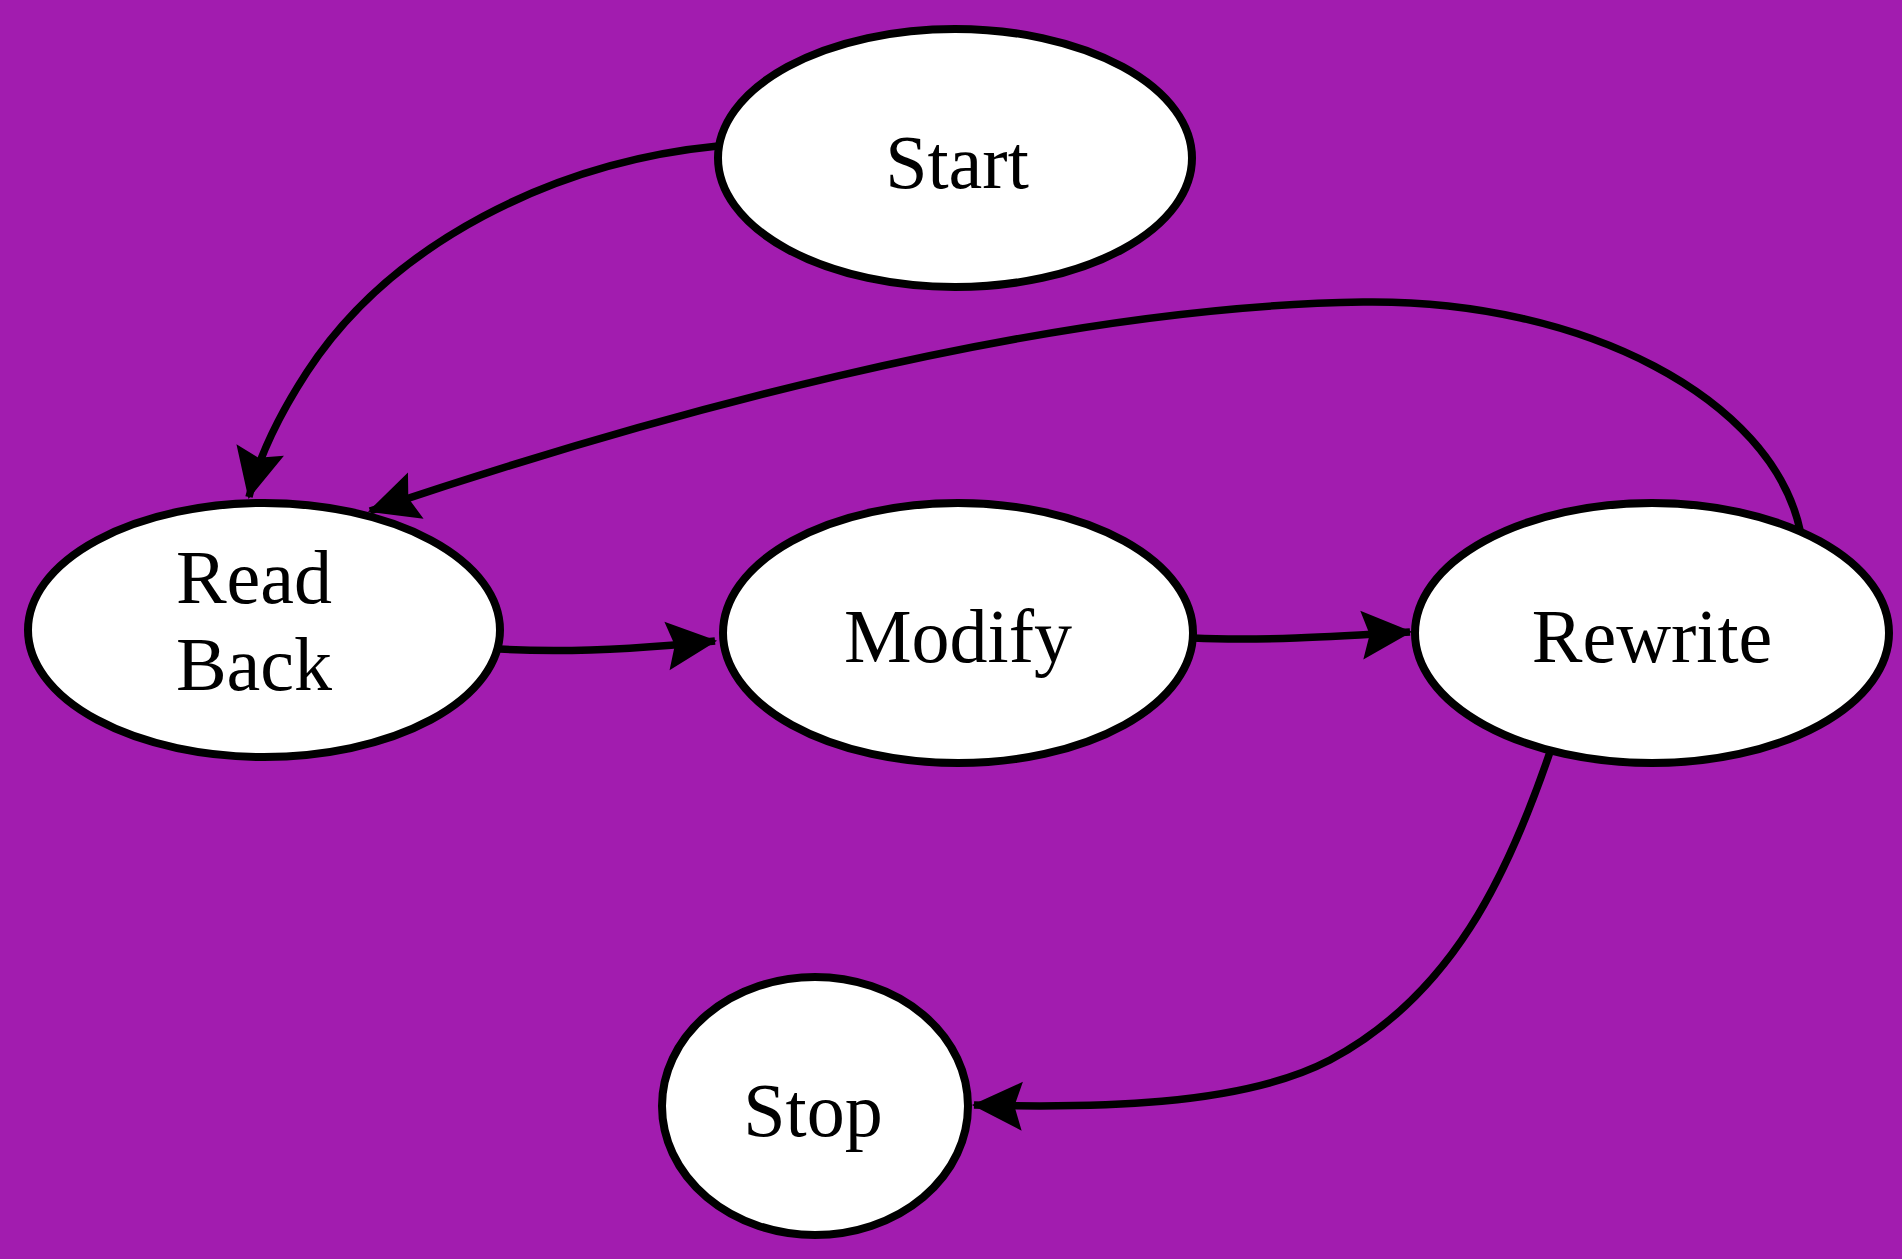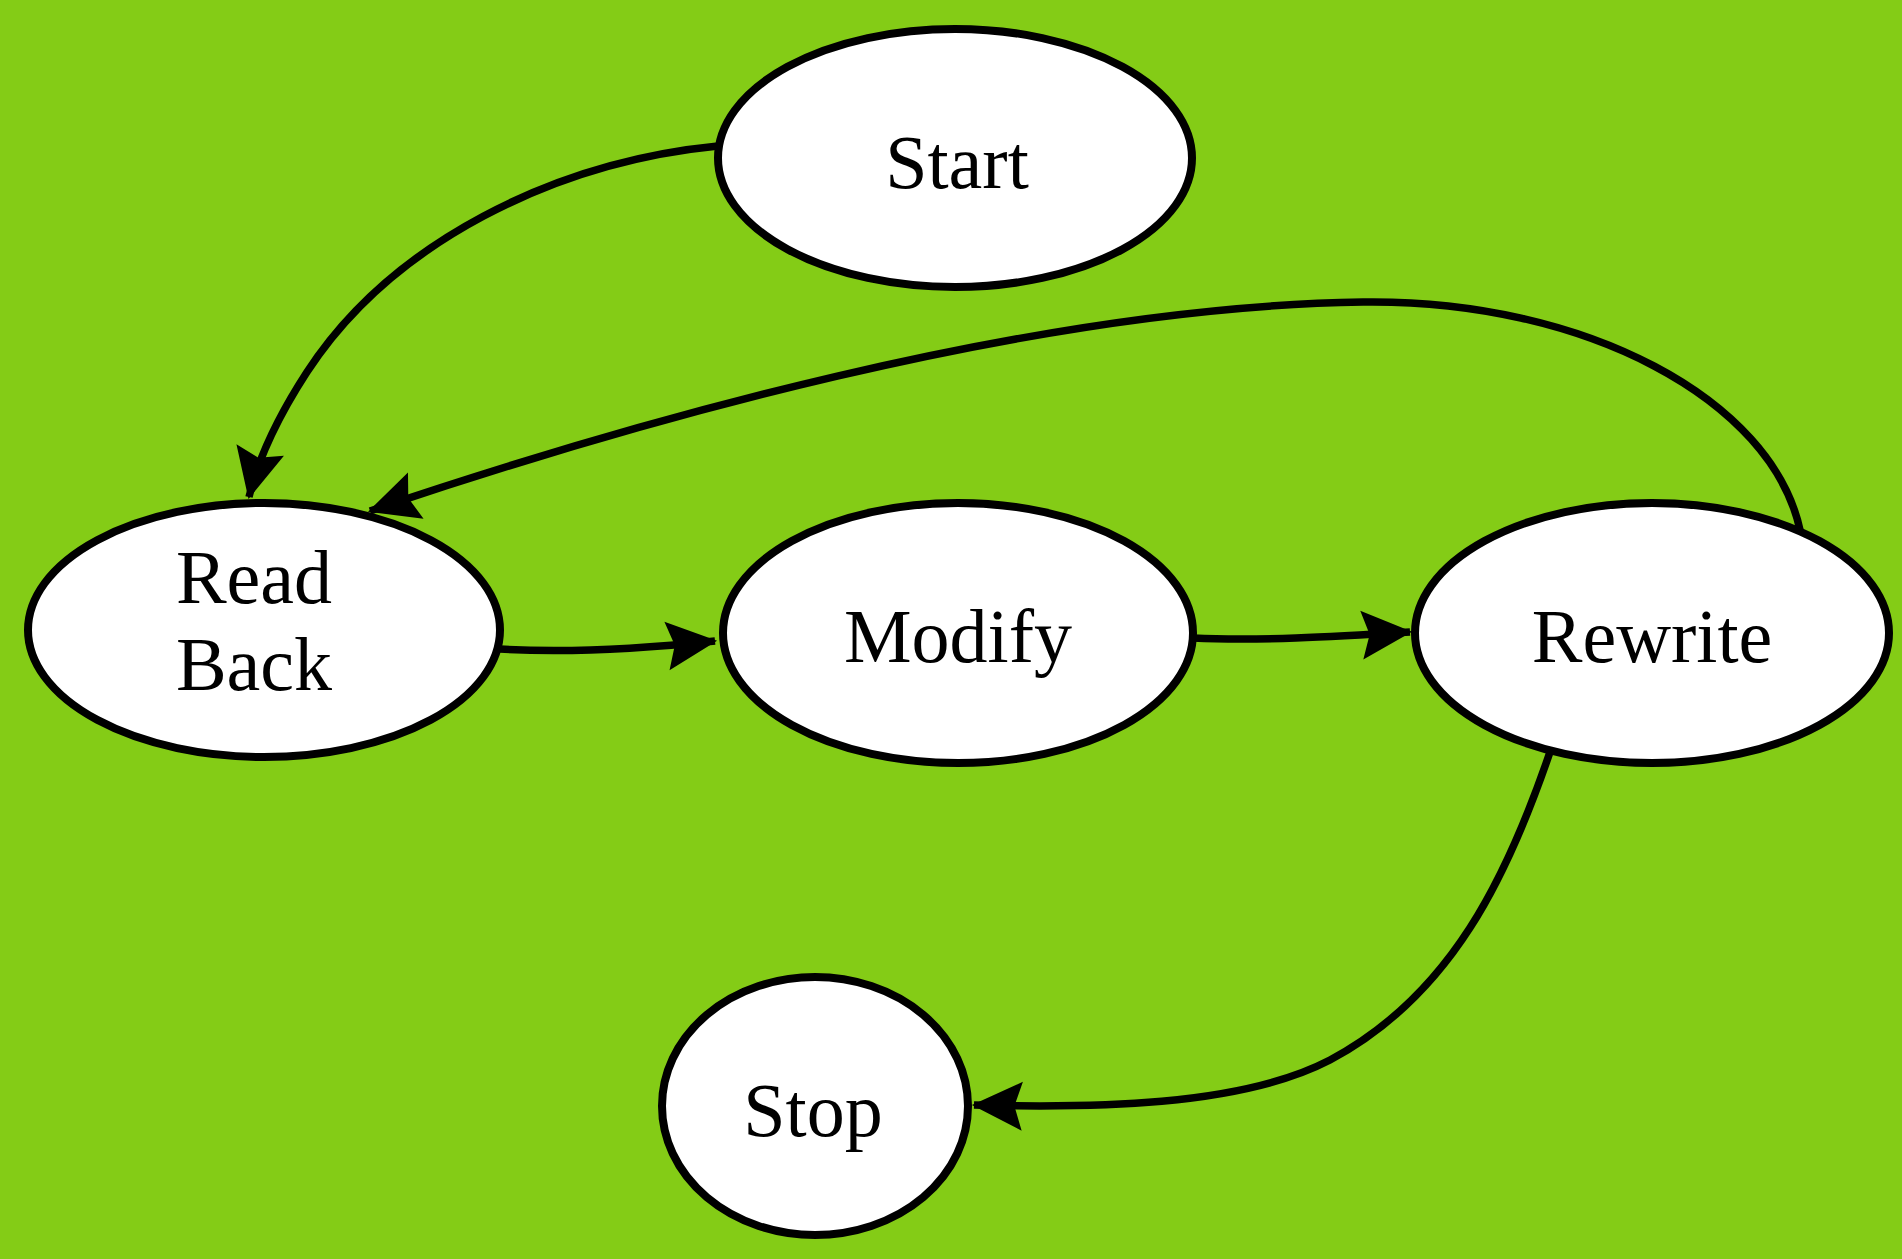--- a/index.html
+++ b/index.html
@@ -4,21 +4,21 @@
 <style>
   html, body {
     margin: 0;
     padding: 0;
     background: #ffffff;
   }
   .stage {
     position: relative;
     width: 1902px;
     height: 1259px;
-    background: #84cc16;
+    background: #a21caf;
     overflow: hidden;
   }
   svg.diagram {
     display: block;
     width: 1902px;
     height: 1259px;
   }
   .node-shape {
     fill: #ffffff;
     stroke: #000000;

